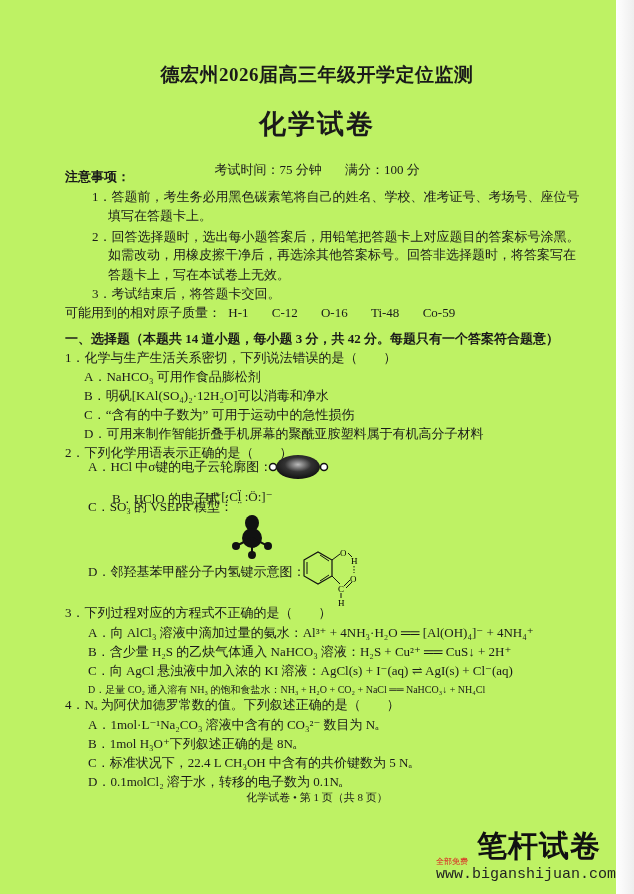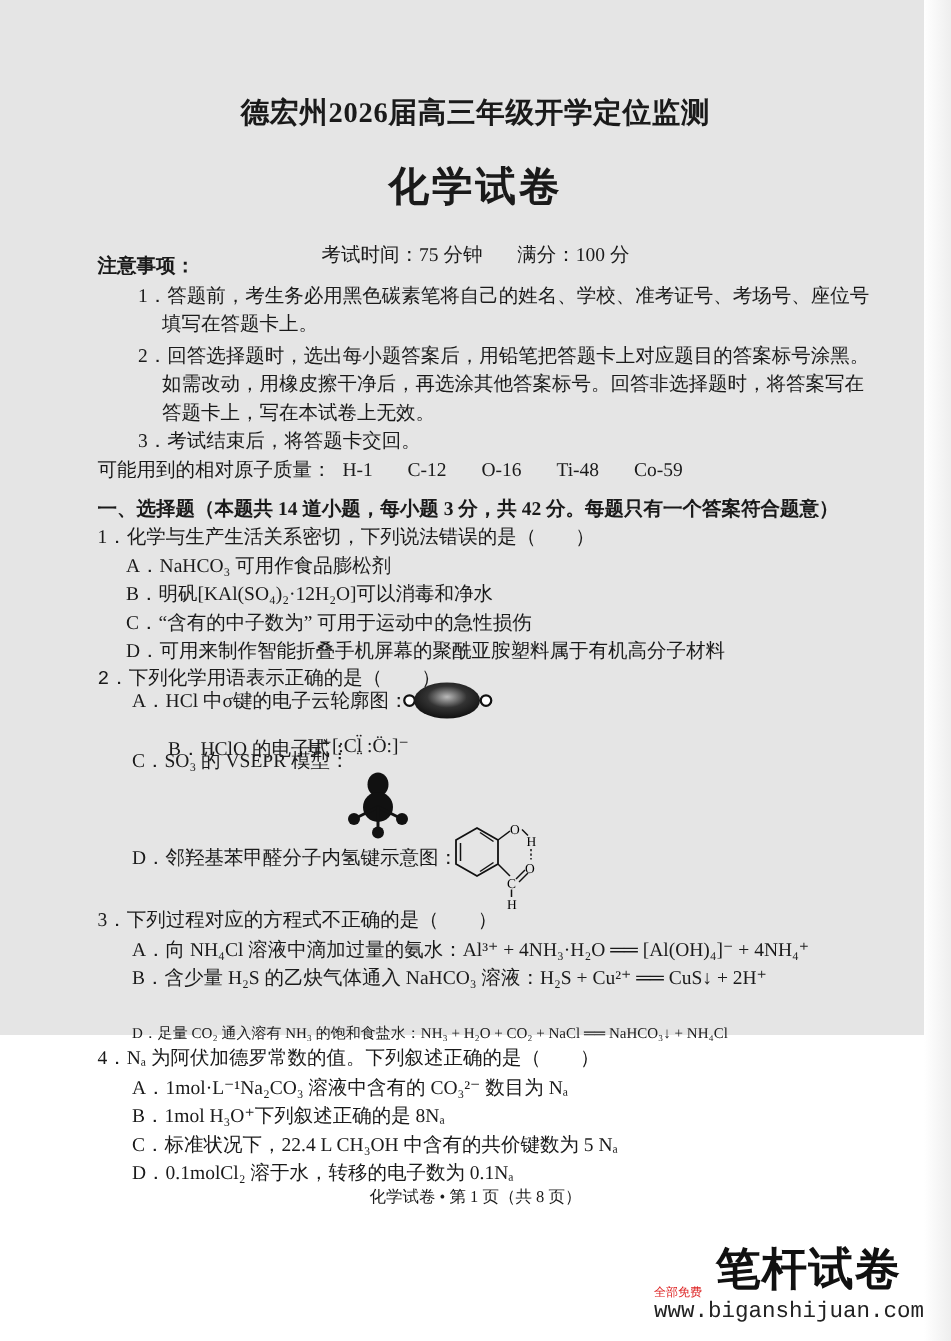--- a/index.html
+++ b/index.html
@@ -1,18 +1,18 @@
 <!DOCTYPE html>
 <html><head>
 <meta charset="utf-8">
 <style>
   html,body{margin:0;padding:0;background:#fff;}
   body{width:634px;height:894px;position:relative;overflow:hidden;
        font-family:"Liberation Serif","DejaVu Serif",serif;color:#1a1a1a;}
-  .page{position:absolute;left:0;top:0;width:634px;height:690px;background:#e5e5e5;}
+  .page{position:absolute;left:0;top:0;width:634px;height:894px;background:#bef264;}
   .edge{position:absolute;right:0;top:0;width:18px;height:894px;background:linear-gradient(to right,#fff,#eee);}
   .title{position:absolute;left:0;width:634px;text-align:center;font-weight:bold;}
   .t1{top:62px;font-size:19px;letter-spacing:0.5px;}
   .t2{top:106px;font-size:27px;letter-spacing:2px;}
   .meta{position:absolute;top:148px;left:0;width:634px;text-align:center;font-size:13px;margin-top:13px;}
   .meta span{margin:0 10px;}
   .line{position:absolute;font-size:13px;white-space:nowrap;line-height:18px;}
   .b{font-weight:bold;}
   .footer{position:absolute;top:790px;left:0;width:634px;text-align:center;font-size:11px;}
   .wm{position:absolute;left:436px;top:826px;width:190px;height:62px;}
@@ -31,41 +31,41 @@
   <div class="title t2">化学试卷</div>
   <div class="meta">
     <span>考试时间：75 分钟</span>
     <span>满分：100 分</span>
   </div>
 
   <div class="line b" style="left:65px;top:168px;">注意事项：</div>
   <div class="line" style="left:92px;top:188px;">1．答题前，考生务必用黑色碳素笔将自己的姓名、学校、准考证号、考场号、座位号</div>
   <div class="line" style="left:108px;top:207px;">填写在答题卡上。</div>
   <div class="line" style="left:92px;top:228px;">2．回答选择题时，选出每小题答案后，用铅笔把答题卡上对应题目的答案标号涂黑。</div>
-  <div class="line" style="left:108px;top:247px;">如需改动，用橡皮擦干净后，再选涂其他答案标号。回答非选择题时，将答案写在</div>
+  <div class="line" style="left:108px;top:247px;font-family:Liberation Mono, monospace;">如需改动，用橡皮擦干净后，再选涂其他答案标号。回答非选择题时，将答案写在</div>
   <div class="line" style="left:108px;top:266px;">答题卡上，写在本试卷上无效。</div>
   <div class="line" style="left:92px;top:285px;">3．考试结束后，将答题卡交回。</div>
   <div class="line" style="left:65px;top:304px;">
     <span>可能用到的相对原子质量：</span>
     <span style="margin-left:4px">H-1</span>
     <span style="margin-left:20px">C-12</span>
     <span style="margin-left:20px">O-16</span>
     <span style="margin-left:20px">Ti-48</span>
     <span style="margin-left:20px">Co-59</span>
   </div>
 
   <div class="line b" style="left:65px;top:330px;">一、选择题（本题共 14 道小题，每小题 3 分，共 42 分。每题只有一个答案符合题意）</div>
 
   <div class="line" style="left:65px;top:349px;">1．化学与生产生活关系密切，下列说法错误的是（　　）</div>
   <div class="line" style="left:84px;top:368px;">A．NaHCO₃ 可用作食品膨松剂</div>
   <div class="line" style="left:84px;top:387px;">B．明矾[KAl(SO₄)₂·12H₂O]可以消毒和净水</div>
   <div class="line" style="left:84px;top:406px;">C．“含有的中子数为” 可用于运动中的急性损伤</div>
   <div class="line" style="left:84px;top:425px;">D．可用来制作智能折叠手机屏幕的聚酰亚胺塑料属于有机高分子材料</div>
 
-  <div class="line" style="left:65px;top:444px;font-family:Liberation Mono, monospace;">2．下列化学用语表示正确的是（　　）</div>
+  <div class="line" style="left:65px;top:444px;">2．下列化学用语表示正确的是（　　）</div>
   <div class="line" style="left:88px;top:458px;">A．HCl 中σ键的电子云轮廓图：</div>
   <svg class="fig" style="left:268px;top:453px;" width="62" height="30">
     <defs>
         <radialGradient id="g1" cx="50%" cy="40%" r="60%">
           <stop offset="0" stop-color="#bbb"></stop>
           <stop offset="0.5" stop-color="#333"></stop>
           <stop offset="1" stop-color="#111"></stop>
         </radialGradient>
       </defs>
     <circle cx="5" cy="14" r="3.5" fill="#fff" stroke="#111" stroke-width="1.5"></circle>
@@ -99,22 +99,23 @@
     <text x="54" y="36" font-size="9" font-family="Liberation Serif,serif">O</text>
     <line x1="36" y1="30" x2="44" y2="38" stroke="#111" stroke-width="1"></line>
     <text x="42" y="46" font-size="9" font-family="Liberation Serif,serif">C</text>
     <line x1="48" y1="40" x2="54" y2="34" stroke="#111" stroke-width="1"></line>
     <line x1="50" y1="42" x2="56" y2="36" stroke="#111" stroke-width="1"></line>
     <line x1="45" y1="47" x2="45" y2="52" stroke="#111" stroke-width="1"></line>
     <text x="42" y="60" font-size="9" font-family="Liberation Serif,serif">H</text>
   </svg>
 
   <div class="line" style="left:65px;top:604px;">3．下列过程对应的方程式不正确的是（　　）</div>
-  <div class="line" style="left:88px;top:624px;">A．向 NH₄Cl 溶液中滴加过量的氨水：Al³⁺ + 4NH₃·H₂O ══ [Al(OH)₄]⁻ + 4NH₄⁺</div>
+  <div class="line" style="left:88px;top:624px;">A．向 AlCl₃ 溶液中滴加过量的氨水：Al³⁺ + 4NH₃·H₂O ══ [Al(OH)₄]⁻ + 4NH₄⁺</div>
   <div class="line" style="left:88px;top:643px;">B．含少量 H₂S 的乙炔气体通入 NaHCO₃ 溶液：H₂S + Cu²⁺ ══ CuS↓ + 2H⁺</div>
+  <div class="line" style="left:88px;top:662px;">C．向 AgCl 悬浊液中加入浓的 KI 溶液：AgCl(s) + I⁻(aq) ⇌ AgI(s) + Cl⁻(aq)</div>
   <div class="line" style="left:88px;top:681px;font-size:10px;">D．足量 CO₂ 通入溶有 NH₃ 的饱和食盐水：NH₃ + H₂O + CO₂ + NaCl ══ NaHCO₃↓ + NH₄Cl</div>
 
   <div class="line" style="left:65px;top:696px;">4．Nₐ 为阿伏加德罗常数的值。下列叙述正确的是（　　）</div>
   <div class="line" style="left:88px;top:716px;">A．1mol·L⁻¹Na₂CO₃ 溶液中含有的 CO₃²⁻ 数目为 Nₐ</div>
   <div class="line" style="left:88px;top:735px;">B．1mol H₃O⁺下列叙述正确的是 8Nₐ</div>
   <div class="line" style="left:88px;top:754px;">C．标准状况下，22.4 L CH₃OH 中含有的共价键数为 5 Nₐ</div>
   <div class="line" style="left:88px;top:773px;">D．0.1molCl₂ 溶于水，转移的电子数为 0.1Nₐ</div>
 
   <div class="footer">化学试卷 • 第 1 页（共 8 页）</div>
 

